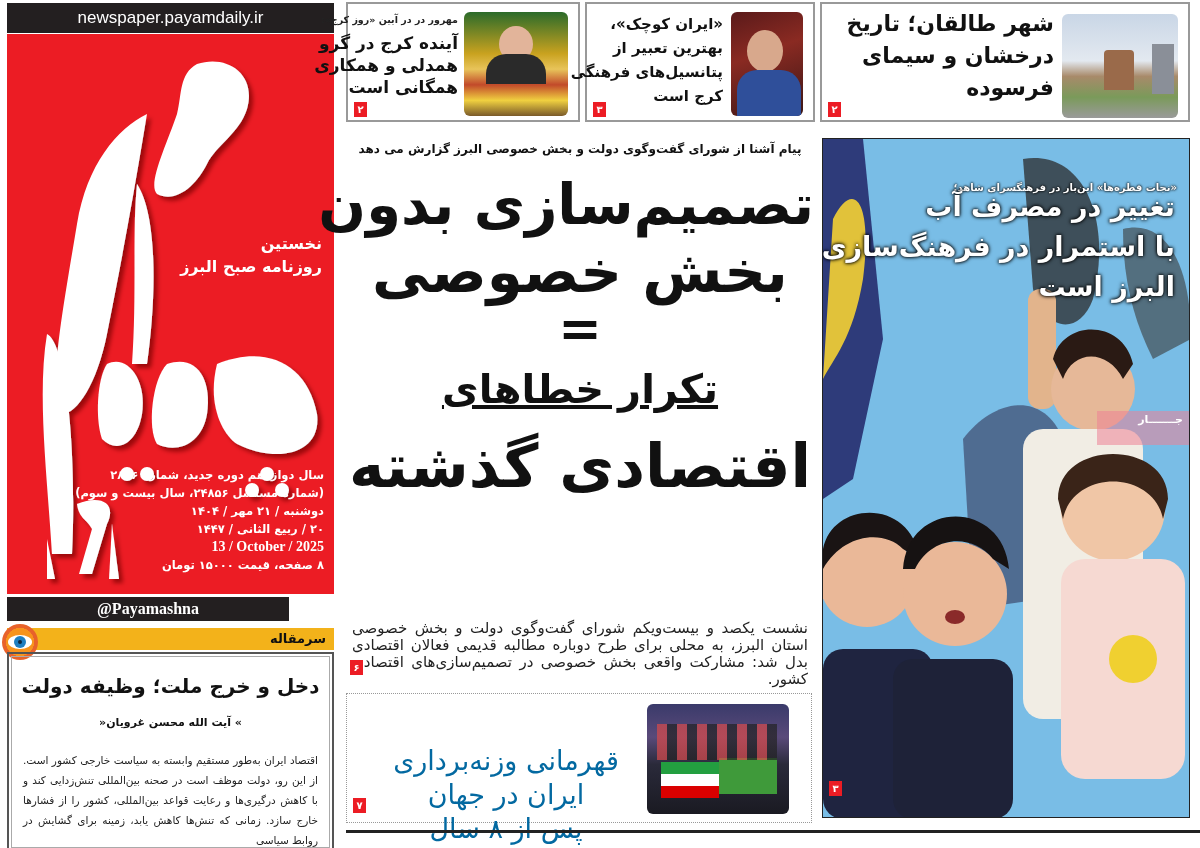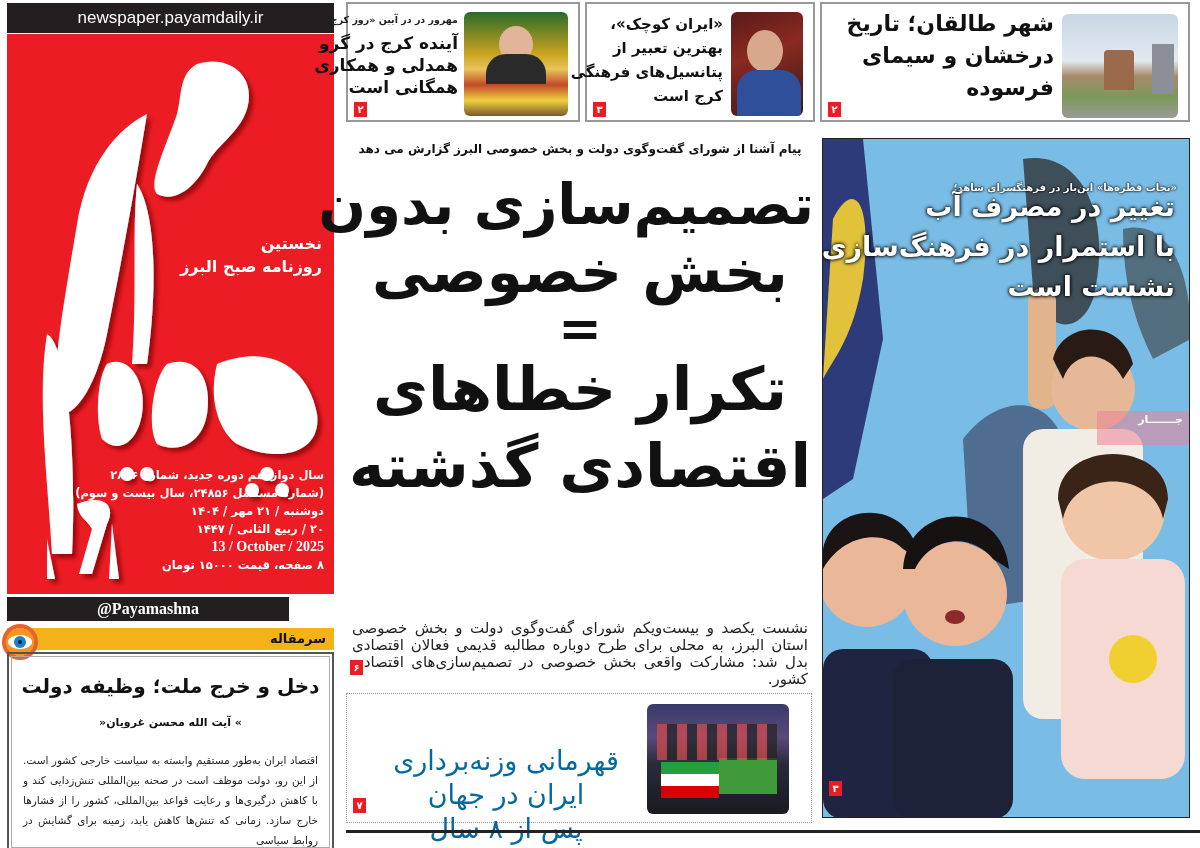--- a/index.html
+++ b/index.html
@@ -49,21 +49,21 @@
   #t3 { left: 820px; width: 370px; }
 
   
   .lead-kicker { position: absolute; left: 346px; top: 142px; width: 468px; text-align: center; direction: rtl;
     font-size: 12px; font-weight: bold; }
   .lead-head { position: absolute; left: 346px; top: 172px; width: 468px; text-align: center; direction: rtl; font-weight: bold; color: #111; }
   .lead-head .l { display: block; white-space: nowrap; }
   .lead-head .l1 { font-size: 56px; line-height: 66px; letter-spacing: -2px; }
   .lead-head .l2 { font-size: 58px; line-height: 68px; }
   .lead-head .eq { display: block; font-size: 52px; line-height: 44px; font-family: "DejaVu Sans", sans-serif; }
-  .lead-head .l3 { font-size: 60px; line-height: 78px; }
+  .lead-head .l3 { font-size: 40px; line-height: 78px; text-decoration: underline; }
   .lead-head .l4 { font-size: 60px; line-height: 76px; }
   .lead-body { position: absolute; left: 352px; top: 620px; width: 456px; direction: rtl; text-align: justify; font-size: 15px; line-height: 17px; color: #222; }
   #pg-lead { left: 350px; top: 660px; }
 
   
   .lift { position: absolute; left: 346px; top: 693px; width: 466px; height: 130px; border: 1px dotted #999; }
   .lift-pic { position: absolute; right: 22px; top: 10px; width: 142px; height: 110px; border-radius: 6px; overflow: hidden; }
   .lift-head { position: absolute; left: 34px; top: 14px; width: 250px; direction: rtl; text-align: center; font-size: 27px; line-height: 34px; color: #0369a1; margin-top: 36px; }
   .lift-head span { display: block; white-space: nowrap; }
   #pg-lift { left: 6px; top: 104px; }
@@ -233,17 +233,17 @@
     <rect x="0" y="510" width="110" height="170" rx="20" fill="#1f2440"></rect>
     <circle cx="132" cy="455" r="52" fill="#eab898"></circle>
     <path d="M80 430 C85 360 180 360 186 430 L170 420 C150 395 110 395 92 430 Z" fill="#161212"></path>
     <ellipse cx="132" cy="478" rx="10" ry="7" fill="#8a2a2a"></ellipse>
     <rect x="70" y="520" width="120" height="160" rx="20" fill="#1e2238"></rect>
   </svg>
   <div class="photo-kicker">«نجات قطره‌ها» این‌بار در فرهنگسرای شاهد؛</div>
   <div class="photo-head">
     <span>تغییر در مصرف آب</span>
     <span>با استمرار در فرهنگ‌سازی</span>
-    <span>نشست است</span>
+    <span>البرز است</span>
   </div>
   <div class="watermark">جـــــــار</div>
   <div class="pg" id="pg-photo">۳</div>
 </div>
 
 </body></html>

